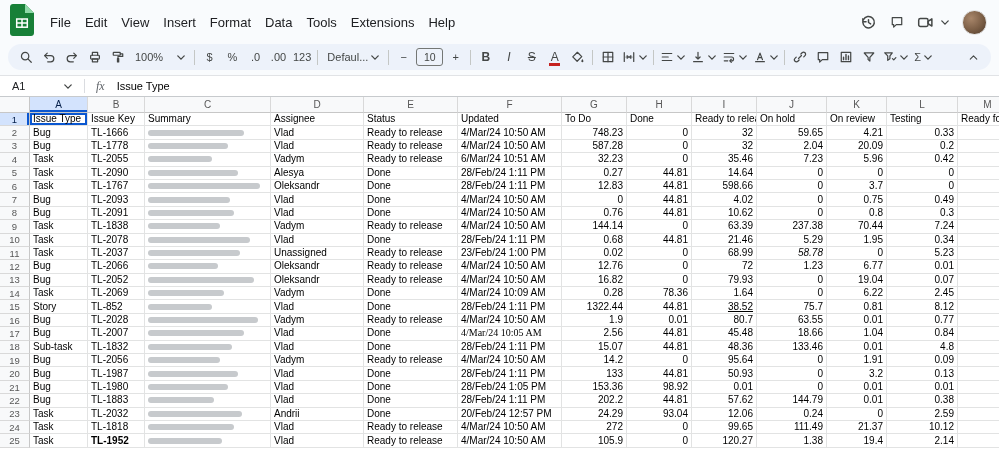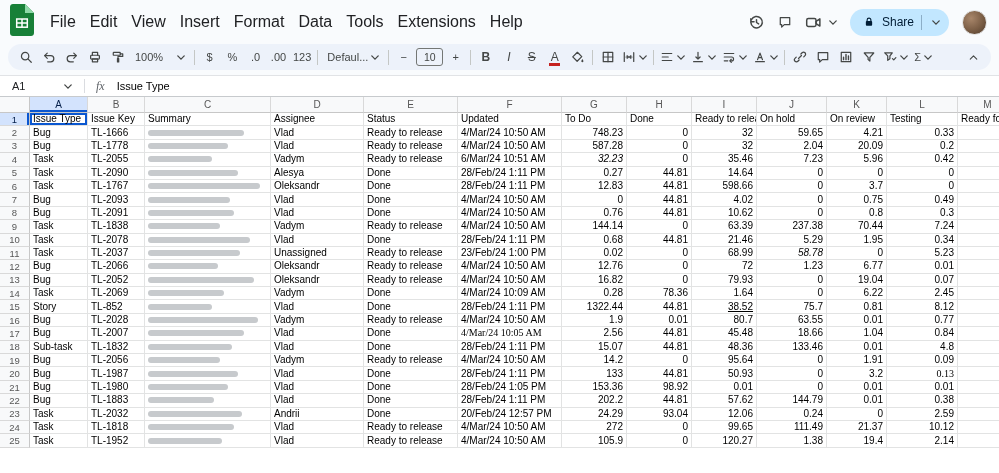--- a/index.html
+++ b/index.html
@@ -8,21 +8,21 @@
   .app{width:999px;height:473px;display:flex;flex-direction:column;background:#f9fbfd}
 
   
   .topbar{flex:none;display:flex;align-items:center;height:44px;padding:0 12px 0 10px}
   .logo{flex:none;margin-right:9px;cursor:pointer}
   .tb-center{flex:1;min-width:0;display:flex;flex-direction:column;justify-content:center}
   .title-row{display:flex;align-items:center;gap:8px;height:21px}
   .doc-title{font-size:13.5px;color:#1f1f1f;font-weight:500;letter-spacing:.1px}
   .t-ic{display:flex;align-items:center;cursor:pointer}
   .menu-row{display:flex;height:19px;align-items:center}
-  .menu-item{font-size:16px;color:#202124;padding:1px 7px;border-radius:8px;cursor:pointer}
+  .menu-item{font-size:13px;color:#202124;padding:1px 7px;border-radius:8px;cursor:pointer}
   .tb-right{display:flex;align-items:center;gap:13px;flex:none}
   .rt-ic{display:flex;align-items:center;cursor:pointer}
   .meet{display:flex;align-items:center;gap:4px;cursor:pointer}
   .share{display:flex;align-items:center;gap:7px;background:#c2e7ff;border-radius:14px;height:27px;padding:0 9px 0 13px;color:#001d35;font-size:12px;font-weight:500;cursor:pointer}
   .share-sep{width:1px;height:15px;background:rgba(0,29,53,.28)}
   .avatar{width:25px;height:25px;border-radius:50%;background:radial-gradient(circle at 35% 32%,#a8866a 0%,#7a5d45 55%,#4e3a2b 100%);border:1px solid #e0e0e0;cursor:pointer}
 
   
   .toolbar{flex:none;margin:0 8px 5px;background:#edf2fa;border-radius:14px;height:26px;display:flex;align-items:center;padding:0 6px;overflow:hidden}
   .tb-items{display:flex;align-items:center;height:100%}
@@ -116,35 +116,20 @@
               <rect x="1.6" y="4.2" width="8.8" height="7.6" rx="1.6"></rect>
               <path d="M10.4 7L14 4.6v6.8L10.4 9z"></path>
             </svg>
           </span>
         <span class="dd">
             <svg viewBox="0 0 10 6" width="8" height="5">
               <path d="M1 1l4 4 4-4" fill="none" stroke="#444746" stroke-width="1.6" stroke-linecap="round"></path>
             </svg>
           </span>
       </span>
-      <div class="share">
-        <span style="display:flex">
-            <svg viewBox="0 0 16 16" width="12" height="12">
-              <path d="M5.5 7V5.4a2.5 2.5 0 0 1 5 0V7" fill="none" stroke="#001d35" stroke-width="1.5"></path>
-              <rect x="3.8" y="6.8" width="8.4" height="6.2" rx="1.2" fill="#001d35"></rect>
-            </svg>
-          </span>
-        <span>Share</span>
-        <span class="share-sep"></span>
-        <span class="dd">
-            <svg viewBox="0 0 10 6" width="8" height="5">
-              <path d="M1 1l4 4 4-4" fill="none" stroke="#444746" stroke-width="1.6" stroke-linecap="round"></path>
-            </svg>
-          </span>
-      </div>
       <div class="avatar"></div>
     </div>
   </header>
 
   <div class="toolbar">
     <div class="tb-items">
         <div class="tb-btn">
           <span class="ic">
             <svg viewBox="0 0 16 16" width="14" height="14" fill="none" stroke="#444746" stroke-width="1.4" stroke-linecap="round" stroke-linejoin="round">
               <circle cx="7" cy="7" r="4.2"></circle>
@@ -472,21 +457,21 @@
         <div class="g-row">
           <div class="rownum">4</div>
           <div class="g-cell" style="width: 58px;">Task</div>
           <div class="g-cell" style="width: 57px;">TL-2055</div>
           <div class="g-cell" style="width: 126px;">
             <div class="redact" style="width: 64px;"></div>
           </div>
           <div class="g-cell" style="width: 93px;">Vadym</div>
           <div class="g-cell" style="width: 94px;">Ready to release</div>
           <div class="g-cell" style="width: 104px;">6/Mar/24 10:51 AM</div>
-          <div class="g-cell num" style="width: 65px; font-style: italic;">32.23</div>
+          <div class="g-cell num" style="width: 65px;">32.23</div>
           <div class="g-cell num" style="width: 65px;">0</div>
           <div class="g-cell num" style="width: 65px;">35.46</div>
           <div class="g-cell num" style="width: 70px;">7.23</div>
           <div class="g-cell num" style="width: 60px;">5.96</div>
           <div class="g-cell num" style="width: 71px;">0.42</div>
           <div class="g-cell" style="width: 60px;"></div>
         </div>
         <div class="g-row">
           <div class="rownum">5</div>
           <div class="g-cell" style="width: 58px;">Task</div>
@@ -765,21 +750,21 @@
             <div class="redact" style="width: 90px;"></div>
           </div>
           <div class="g-cell" style="width: 93px;">Vlad</div>
           <div class="g-cell" style="width: 94px;">Done</div>
           <div class="g-cell" style="width: 104px;">28/Feb/24 1:11 PM</div>
           <div class="g-cell num" style="width: 65px;">133</div>
           <div class="g-cell num" style="width: 65px;">44.81</div>
           <div class="g-cell num" style="width: 65px;">50.93</div>
           <div class="g-cell num" style="width: 70px;">0</div>
           <div class="g-cell num" style="width: 60px;">3.2</div>
-          <div class="g-cell num" style="width: 71px; font-family: Liberation Serif, serif;">0.13</div>
+          <div class="g-cell num" style="width: 71px;">0.13</div>
           <div class="g-cell" style="width: 60px;"></div>
         </div>
         <div class="g-row">
           <div class="rownum">21</div>
           <div class="g-cell" style="width: 58px;">Bug</div>
           <div class="g-cell" style="width: 57px;">TL-1980</div>
           <div class="g-cell" style="width: 126px;">
             <div class="redact" style="width: 80px;"></div>
           </div>
           <div class="g-cell" style="width: 93px;">Vlad</div>
@@ -843,21 +828,21 @@
           <div class="g-cell num" style="width: 65px;">0</div>
           <div class="g-cell num" style="width: 65px;">99.65</div>
           <div class="g-cell num" style="width: 70px;">111.49</div>
           <div class="g-cell num" style="width: 60px;">21.37</div>
           <div class="g-cell num" style="width: 71px;">10.12</div>
           <div class="g-cell" style="width: 60px;"></div>
         </div>
         <div class="g-row">
           <div class="rownum">25</div>
           <div class="g-cell" style="width: 58px;">Task</div>
-          <div class="g-cell" style="width: 57px;">TL-1952</div>
+          <div class="g-cell" style="width: 57px; font-weight: bold;">TL-1952</div>
           <div class="g-cell" style="width: 126px;">
             <div class="redact" style="width: 74px;"></div>
           </div>
           <div class="g-cell" style="width: 93px;">Vlad</div>
           <div class="g-cell" style="width: 94px;">Ready to release</div>
           <div class="g-cell" style="width: 104px;">4/Mar/24 10:50 AM</div>
           <div class="g-cell num" style="width: 65px;">105.9</div>
           <div class="g-cell num" style="width: 65px;">0</div>
           <div class="g-cell num" style="width: 65px;">120.27</div>
           <div class="g-cell num" style="width: 70px;">1.38</div>

